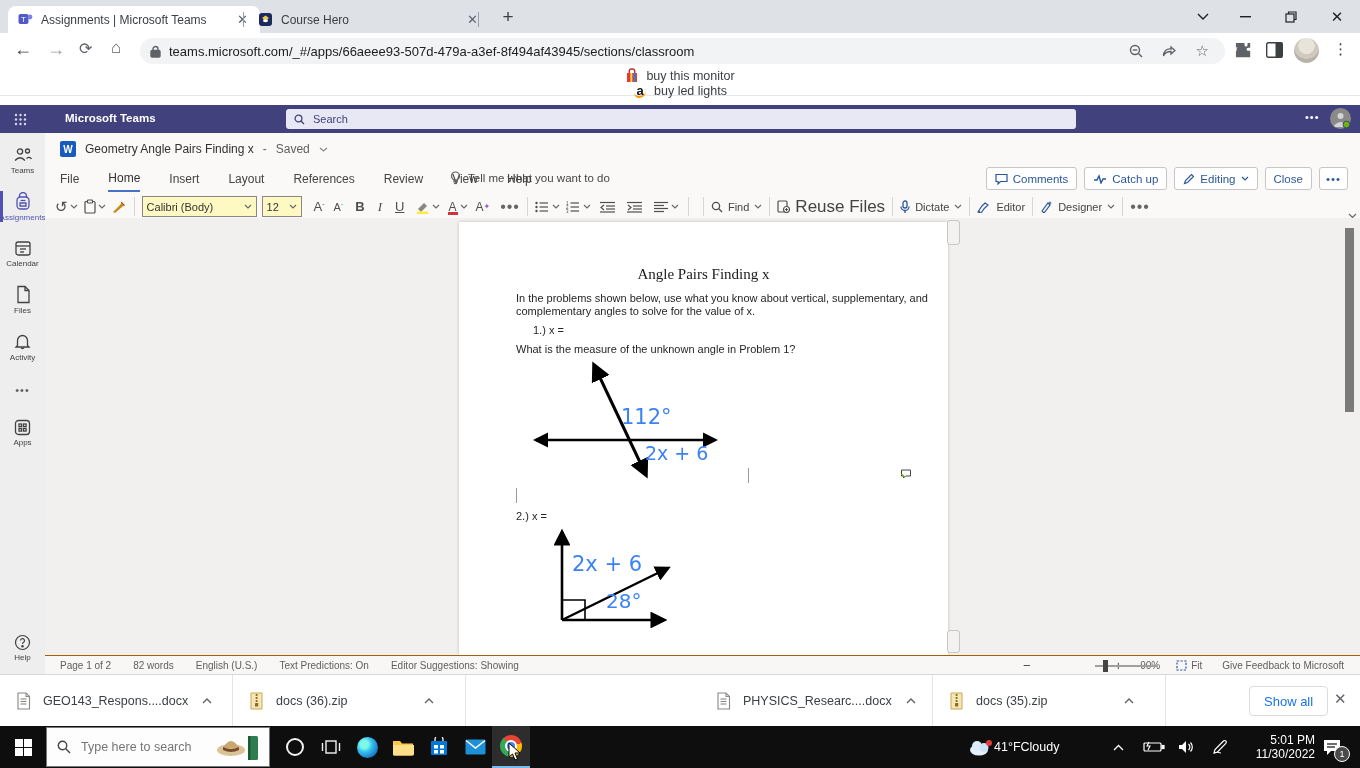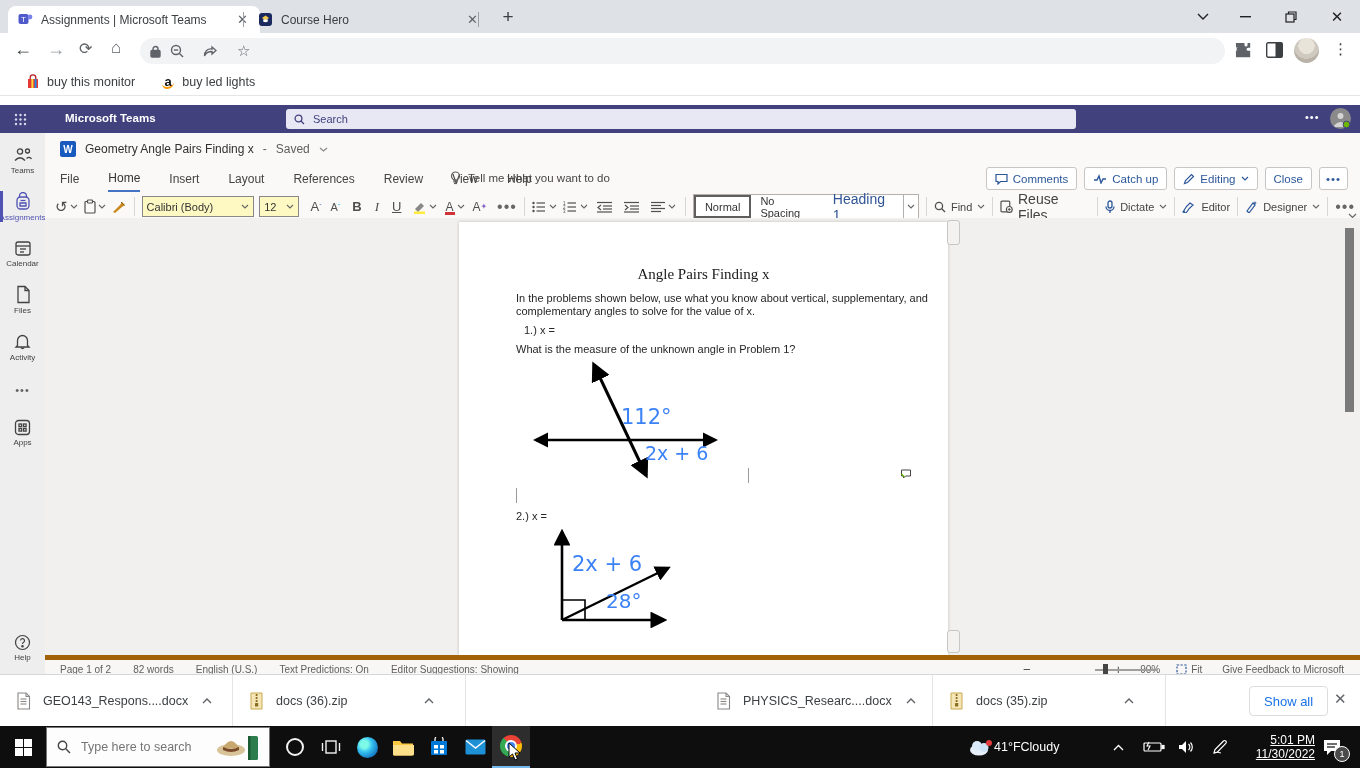--- a/index.html
+++ b/index.html
@@ -59,21 +59,21 @@
   .styleitem{height:21px;display:flex;align-items:center;padding:0 9px;font-size:11px;color:#333;background:#fff;}
 
   
   .canvas{left:45px;top:218px;width:1315px;height:437px;background:#f1f0ef;}
   .page{position:absolute;left:414px;top:4px;width:489px;height:433px;background:#fff;
         box-shadow:0 0 3px rgba(0,0,0,.22);}
   .docp{position:absolute;color:#262626;font-size:11px;line-height:13px;white-space:nowrap;}
   .dlabel{position:absolute;color:#3b82f6;font-family:"DejaVu Sans",sans-serif;white-space:nowrap;}
 
   
-  .statusbar{left:45px;top:655px;width:1315px;height:19px;background:#f8f7f6;border-top:5px solid #a16207;
+  .statusbar{left:45px;top:655px;width:1315px;height:19px;background:#f8f7f6;border-top:1px solid #a16207;
              display:flex;align-items:center;font-size:10px;color:#605e5c;}
 
   
   .dlbar{left:0;top:674px;width:1360px;height:52px;background:#fff;border-top:1px solid #d5d8db;}
   .dlitem{position:absolute;top:0;height:52px;display:flex;align-items:center;padding-left:16px;box-sizing:border-box;
           border-right:1px solid #e3e5e8;font-size:12.5px;color:#3c4043;}
   .dlname{margin:0 14px 0 12px;white-space:nowrap;}
 
   
   .taskbar{left:0;top:726px;width:1360px;height:42px;background:#0e0e0e;}
@@ -138,20 +138,21 @@
   <div class="abs navic" style="left:47px;top:6px;font-size:18px;color:#9aa0a6;">→</div>
   <div class="abs navic" style="left:79px;top:6px;font-size:16px;">⟳</div>
   <div class="abs navic" style="left:111px;top:5px;font-size:17px;">⌂</div>
   <div class="omnibox">
     <span class="ico">
       <svg width="11" height="13" viewBox="0 0 11 13" fill="none" stroke="#5f6368" stroke-width="1.4">
           <rect x="1" y="5.5" width="9" height="6.5" rx="1" fill="#5f6368"></rect>
           <path d="M3 5.5 V4 a2.5 2.5 0 0 1 5 0 V5.5"></path>
         </svg>
     </span>
+    <span class="url">teams.microsoft.com/_#/apps/66aeee93-507d-479a-a3ef-8f494af43945/sections/classroom</span>
     <span class="ico" style="margin:0 9px;">
       <svg width="15" height="15" viewBox="0 0 15 15" fill="none" stroke="#5f6368" stroke-width="1.4">
           <circle cx="6" cy="6" r="4.5"></circle>
           <line x1="9.5" y1="9.5" x2="13" y2="13"></line>
           <line x1="3.8" y1="6" x2="8.2" y2="6"></line>
         </svg>
     </span>
     <span class="ico" style="margin:0 9px;">
       <svg width="16" height="14" viewBox="0 0 16 14" fill="none" stroke="#5f6368" stroke-width="1.3">
           <path d="M9 3 L13 6.5 L9 10 V7.5 C4 7.5 2.5 9.5 1.5 12 C1.5 7 4.5 4.5 9 5 Z"></path>
@@ -167,21 +168,21 @@
   <div class="abs ico" style="left:1266px;top:9px;">
     <svg width="17" height="16" viewBox="0 0 17 16">
         <rect x="0.7" y="0.7" width="15.6" height="14.6" rx="1.5" fill="none" stroke="#3c4043" stroke-width="1.4"></rect>
         <rect x="9.5" y="0.7" width="6.8" height="14.6" fill="#3c4043"></rect>
       </svg>
   </div>
   <div class="abs" style="left:1294px;top:5px;width:25px;height:25px;border-radius:50%;background:radial-gradient(circle at 50% 32%,#e9e4da 0 38%,#cfc9bf 39% 60%,#b9b2a6 61% 100%);"></div>
   <div class="abs navic" style="left:1333px;top:7px;font-size:15px;color:#3c4043;">⋮</div>
 </div>
 
-<div class="abs bookmarks row" style="padding-left:26px;box-sizing:border-box;">
+<div class="abs bookmarks row" style="padding-left:26px;box-sizing:border-box;flex-direction:column;">
   <div class="bm">
     <span class="ico">
       <svg width="14" height="15" viewBox="0 0 14 15">
           <path d="M4.2 5 V3.6 a2.8 2.8 0 0 1 5.6 0 V5" fill="none" stroke="#b71c1c" stroke-width="1.3"></path>
           <rect x="2" y="5" width="10" height="9" fill="#e53935"></rect>
           <rect x="5.4" y="5" width="1.9" height="9" fill="#fdd835"></rect>
           <rect x="8.6" y="5" width="1.9" height="9" fill="#1e88e5"></rect>
         </svg>
     </span>
     <span>buy this monitor</span>
@@ -486,55 +487,39 @@
           <line x1="0" y1="4.5" x2="10" y2="4.5"></line>
           <line x1="0" y1="7.5" x2="14" y2="7.5"></line>
           <line x1="0" y1="10.5" x2="10" y2="10.5"></line>
         </svg>
     </span>
     <svg class="chev" style="margin:0 2px 0 3px;" width="8" height="5" viewBox="0 0 8 5">
         <polyline points="1,1 4,4 7,1" fill="none" stroke="#666" stroke-width="1.1"></polyline>
       </svg>
     <span class="vline"></span>
 
-    <div class="row" style="border:1px solid #b3b0ad;height:23px;background:#fff;">
-      <div class="styleitem" style="border:2px solid #605e5c;height:19px;">
-        <span>Normal</span>
-      </div>
-      <div class="styleitem">
-        <span>No Spacing</span>
-      </div>
-      <div class="styleitem" style="color:#2f5496;font-size:14px;">
-        <span>Heading 1</span>
-      </div>
-      <div style="border-left:1px solid #b3b0ad;height:23px;display:flex;align-items:center;padding:0 3px;">
-        <svg class="chev" width="8" height="5" viewBox="0 0 8 5">
-            <polyline points="1,1 4,4 7,1" fill="none" stroke="#666" stroke-width="1.1"></polyline>
-          </svg>
-      </div>
-    </div>
     <span class="vline"></span>
     <div class="row" style="gap:5px;">
       <svg width="12" height="12" viewBox="0 0 12 12" fill="none" stroke="#514f4d" stroke-width="1.3">
           <circle cx="5" cy="5" r="3.6"></circle>
           <line x1="7.8" y1="7.8" x2="11" y2="11"></line>
         </svg>
       <span style="font-size:11px;color:#444;">Find</span>
       <svg class="chev" width="8" height="5" viewBox="0 0 8 5">
           <polyline points="1,1 4,4 7,1" fill="none" stroke="#666" stroke-width="1.1"></polyline>
         </svg>
     </div>
     <span class="vline"></span>
     <div class="row" style="gap:5px;">
       <svg width="13" height="13" viewBox="0 0 13 13" fill="none" stroke="#514f4d" stroke-width="1.2">
           <rect x="1" y="1" width="9" height="11" rx="1"></rect>
           <circle cx="9.5" cy="9.5" r="3" fill="#fff"></circle>
           <path d="M8 9.5 h3 M9.5 8 v3" stroke-width="1"></path>
         </svg>
-      <span style="font-size:14px;color:#444;">Reuse Files</span>
+      <span style="font-size:17px;color:#444;">Reuse Files</span>
     </div>
     <span class="vline"></span>
     <div class="row" style="gap:5px;">
       <svg width="10" height="14" viewBox="0 0 10 14" fill="none" stroke="#2b579a" stroke-width="1.3">
           <rect x="3" y="1" width="4" height="7" rx="2"></rect>
           <path d="M1 6.5 a4 4 0 0 0 8 0"></path>
           <line x1="5" y1="10.5" x2="5" y2="13"></line>
         </svg>
       <span style="font-size:11px;color:#444;">Dictate</span>
       <svg class="chev" width="8" height="5" viewBox="0 0 8 5">
@@ -569,21 +554,21 @@
       </svg>
   </div>
   <div class="abs" style="left:0;top:87px;width:1315px;height:1px;background:#e1dfdd;"></div>
 </div>
 
 <div class="abs canvas">
   <div class="page">
     <div class="docp" style="left:0;right:0;top:46px;text-align:center;font-family:'Liberation Serif',serif;font-size:15px;color:#1a1a1a;">Angle Pairs Finding x</div>
     <div class="docp" style="left:57px;top:70px;">In the problems shown below, use what you know about vertical, supplementary, and</div>
     <div class="docp" style="left:57px;top:83px;">complementary angles to solve for the value of x.</div>
-    <div class="docp" style="left:65px;top:102px;">1.)  x =</div>
+    <div class="docp" style="left:74px;top:102px;">1.)  x =</div>
     <div class="docp" style="left:57px;top:121px;">What is the measure of the unknown angle in Problem 1?</div>
 
     <svg class="abs" style="left:60px;top:133px;" width="215" height="132" viewBox="0 0 215 132">
       <defs>
         <marker id="arr" viewBox="0 0 10 10" refX="8" refY="5" markerWidth="6.5" markerHeight="6.5" orient="auto-start-reverse">
             <path d="M0,0 L10,5 L0,10 z" fill="#000"></path>
           </marker>
       </defs>
       <line x1="17" y1="85" x2="196" y2="85" stroke="#000" stroke-width="2.4" marker-start="url(#arr)" marker-end="url(#arr)"></line>
       <line x1="75" y1="10" x2="127" y2="120" stroke="#000" stroke-width="3" marker-start="url(#arr)" marker-end="url(#arr)"></line>
@@ -812,21 +797,21 @@
         <path d="M1 5 h3 l4 -4 v12 l-4 -4 h-3 z" fill="#fff"></path>
         <path d="M10.5 4 a4 4 0 0 1 0 6 M12.5 2.5 a6.5 6.5 0 0 1 0 9" fill="none" stroke="#fff" stroke-width="1.2"></path>
       </svg>
   </div>
   <div class="tray" style="left:1212px;">
     <svg width="16" height="16" viewBox="0 0 16 16" fill="none" stroke="#fff" stroke-width="1.2">
         <path d="M2 14 l1 -3.5 L11.5 2 a1.6 1.6 0 0 1 2.3 2.3 L5.5 13 z"></path>
         <path d="M2 14 q4 -1.5 7 0" stroke-width="1"></path>
       </svg>
   </div>
-  <div class="tray" style="left:1243px;width:72px;flex-direction:column;justify-content:center;align-items:flex-end;display:flex;gap:1px;text-decoration:underline;">
+  <div class="tray" style="left:1243px;width:72px;flex-direction:column;justify-content:center;align-items:flex-end;display:flex;gap:1px;">
     <span style="font-size:12px;line-height:13px;">5:01 PM</span>
     <span style="font-size:12px;line-height:13px;">11/30/2022</span>
   </div>
   <div class="tray" style="left:1322px;position:absolute;">
     <svg width="22" height="19" viewBox="0 0 22 19">
         <path d="M2 2 h16 v11 h-9 l-4 4 v-4 h-3 z" fill="#fff"></path>
         <line x1="5" y1="6" x2="15" y2="6" stroke="#0e0e0e" stroke-width="1.2"></line>
         <line x1="5" y1="9" x2="13" y2="9" stroke="#0e0e0e" stroke-width="1.2"></line>
       </svg>
     <span style="position:absolute;left:12px;top:20px;width:14px;height:14px;border-radius:50%;background:#4a4a4a;border:1.5px solid #fff;color:#fff;font-size:9px;display:flex;align-items:center;justify-content:center;">1</span>

